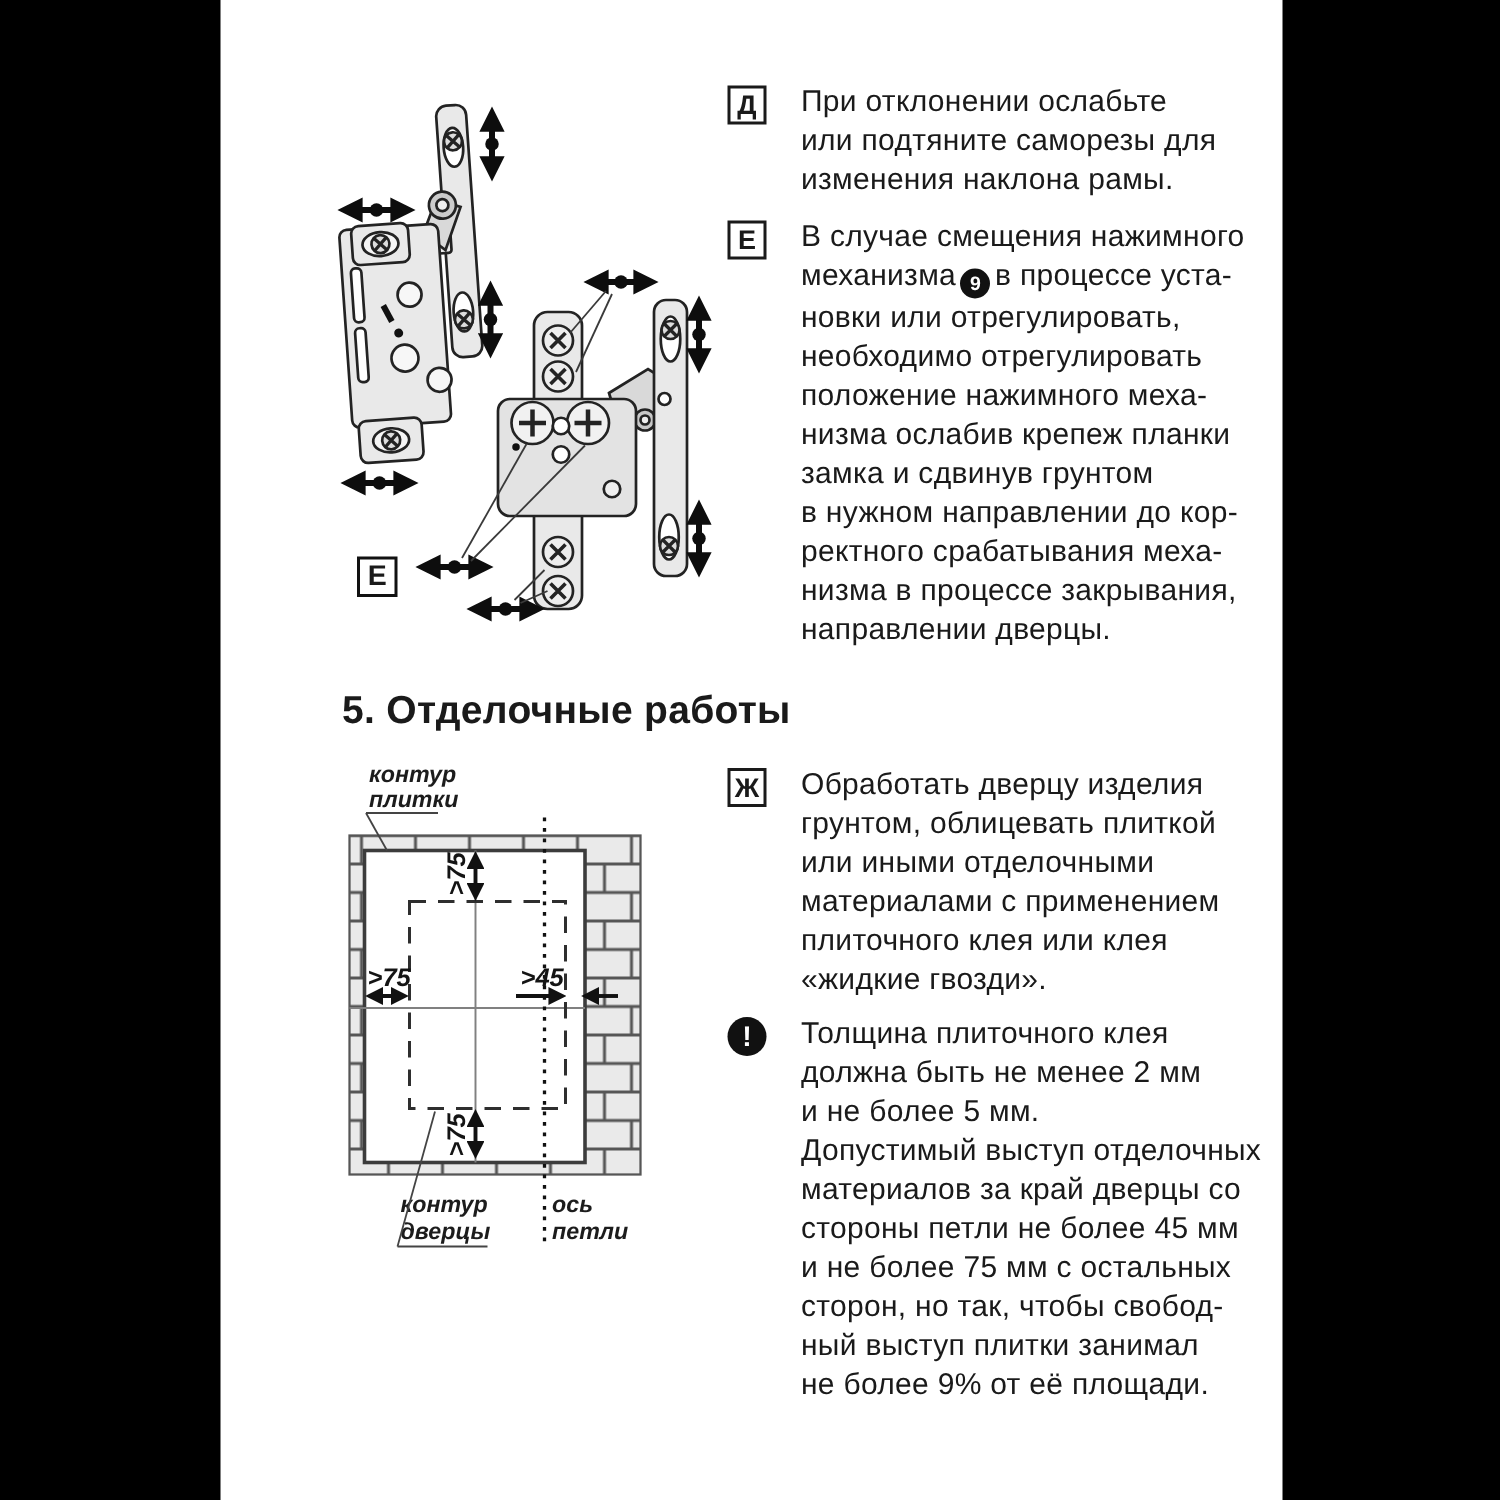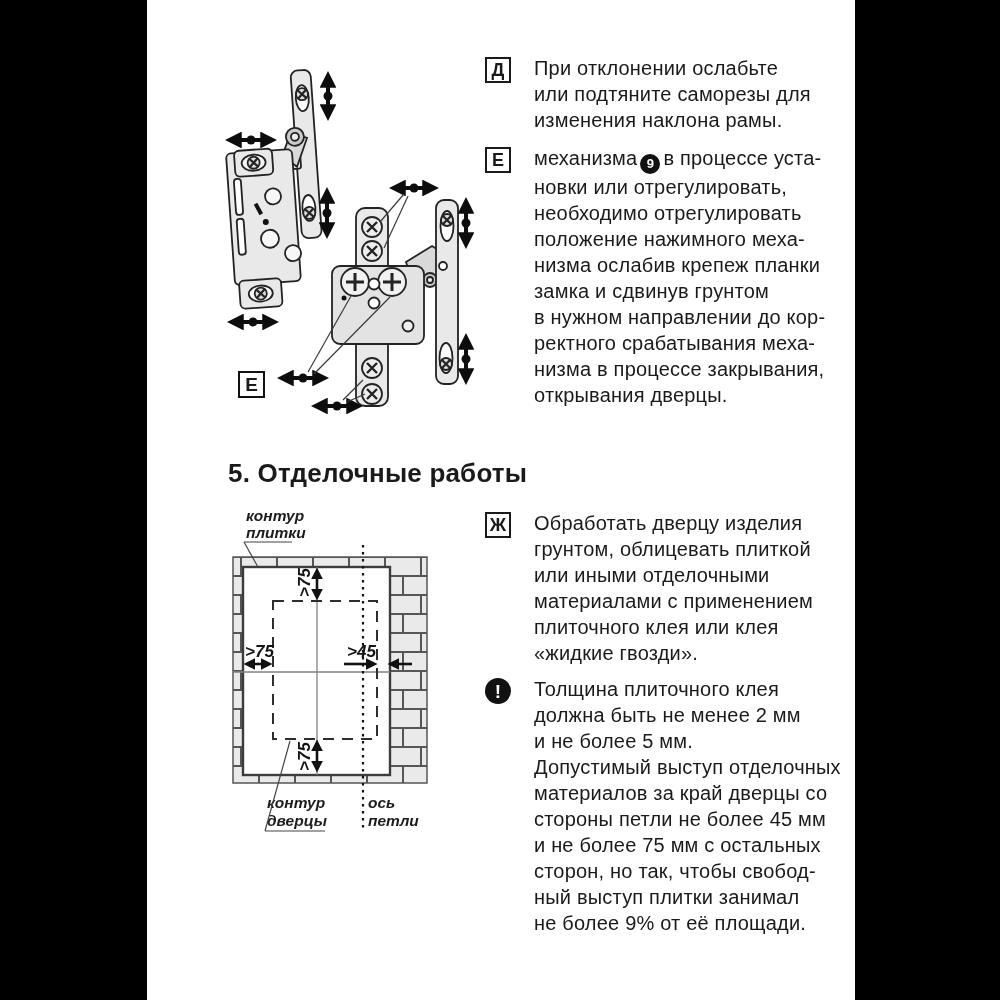--- a/index.html
+++ b/index.html
@@ -167,34 +167,35 @@
   <div class="textcol">
     <div class="line">При отклонении ослабьте</div>
     <div class="line">или подтяните саморезы для</div>
     <div class="line">изменения наклона рамы.</div>
   </div>
 </div>
 
 <div class="section" style="top:145px;">
   <div class="labelbox">Е</div>
   <div class="textcol">
+    <div class="line">В случае смещения нажимного</div>
     <div class="line">
       <span>механизма</span><span class="badge">
           <span>9</span>
         </span><span>в процессе уста-</span>
     </div>
     <div class="line">новки или отрегулировать,</div>
     <div class="line">необходимо отрегулировать</div>
     <div class="line">положение нажимного меха-</div>
     <div class="line">низма ослабив крепеж планки</div>
     <div class="line">замка и сдвинув грунтом</div>
     <div class="line">в нужном направлении до кор-</div>
     <div class="line">ректного срабатывания меха-</div>
     <div class="line">низма в процессе закрывания,</div>
-    <div class="line">открывания дверцы.</div>
+    <div class="line">направлении дверцы.</div>
   </div>
 </div>
 
 <div class="page-heading">5. Отделочные работы</div>
 
 <svg class="abs" style="left:200px; top:505px;" width="280" height="340" viewBox="0 0 280 340">
   <defs>
     <marker id="ah2" viewBox="0 0 10 10" refX="7" refY="5" markerWidth="4.6" markerHeight="4.6" orient="auto-start-reverse">
       <path d="M0 0 L10 5 L0 10 Z" fill="#111"></path>
     </marker>

